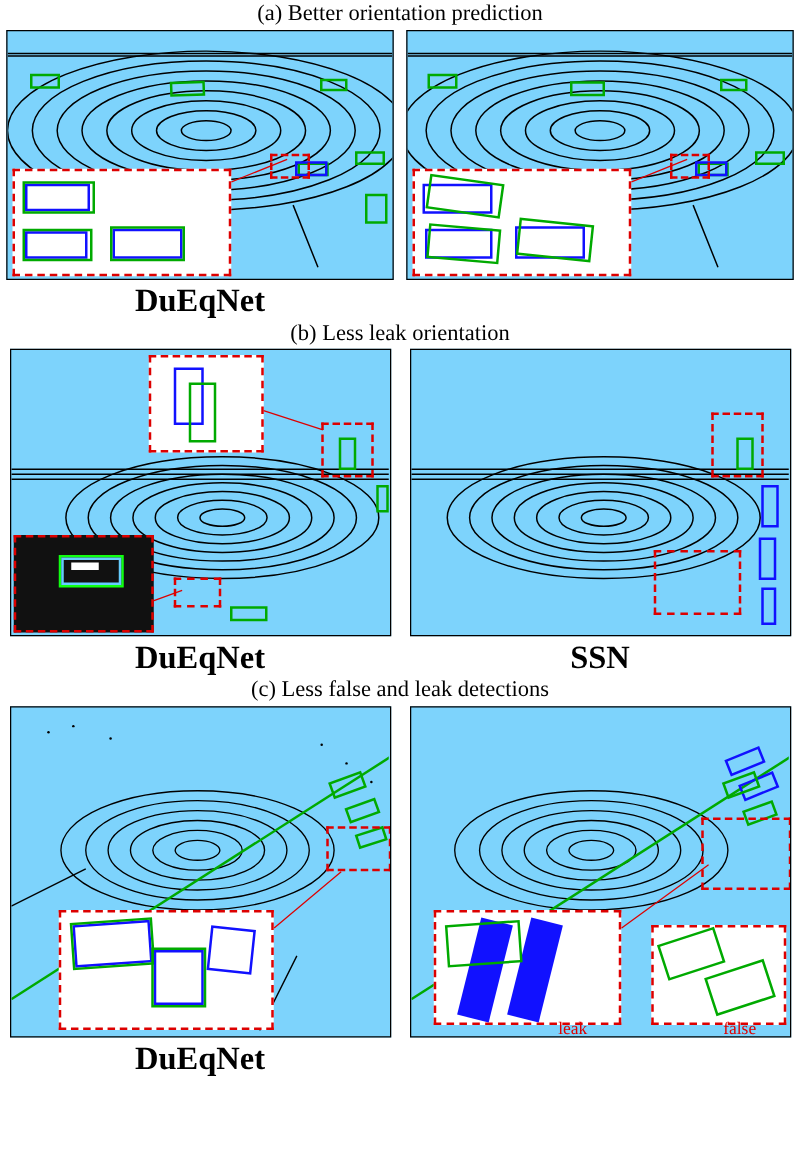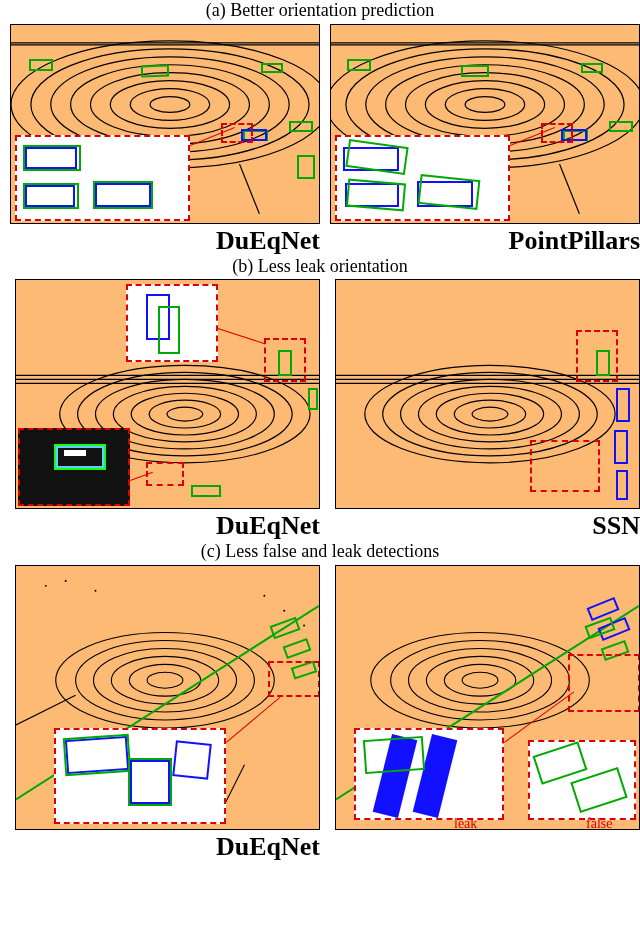--- a/index.html
+++ b/index.html
@@ -20,25 +20,25 @@
   }
   .row {
     display: flex;
     width: 100%;
     gap: 0;
   }
   .cell {
     width: 50%;
     display: flex;
     flex-direction: column;
-    align-items: flex-end;
+    align-items: center;
   }
   .panel {
     border: 1px solid #000;
-    background: #fdba74;
+    background: #7dd3fc;
     position: relative;
     overflow: hidden;
   }
   .label {
     font-weight: bold;
     font-size: 26px;
     text-align: center;
     margin-top: 2px;
   }
   .scan { position:absolute; inset:0; }
@@ -133,21 +133,20 @@
       <div class="callout zoom" style="left:4px;top:110px;width:175px;height:86px">
         <div class="bbox pred" style="left:6px;top:10px;width:56px;height:24px"></div>
         <div class="bbox gt" style="left:10px;top:6px;width:60px;height:28px;transform:rotate(8deg)"></div>
         <div class="bbox pred" style="left:8px;top:46px;width:54px;height:24px"></div>
         <div class="bbox gt" style="left:10px;top:44px;width:58px;height:28px;transform:rotate(5deg)"></div>
         <div class="bbox pred" style="left:80px;top:44px;width:56px;height:26px"></div>
         <div class="bbox gt" style="left:82px;top:40px;width:60px;height:30px;transform:rotate(6deg)"></div>
       </div>
       <div class="cline" style="left:179px;top:120px;width:48px;transform:rotate(-22deg)"></div>
     </div>
-    <div class="label">PointPillars</div>
   </div>
 </div>
 
 <div class="caption">(b) Less leak orientation</div>
 <div class="row">
   <div class="cell">
     <div class="panel p2">
       <svg class="scan" viewBox="0 0 305 230">
         <g stroke="#000" stroke-width="1.2" fill="none">
           <ellipse cx="170" cy="135" rx="18" ry="7"></ellipse>

